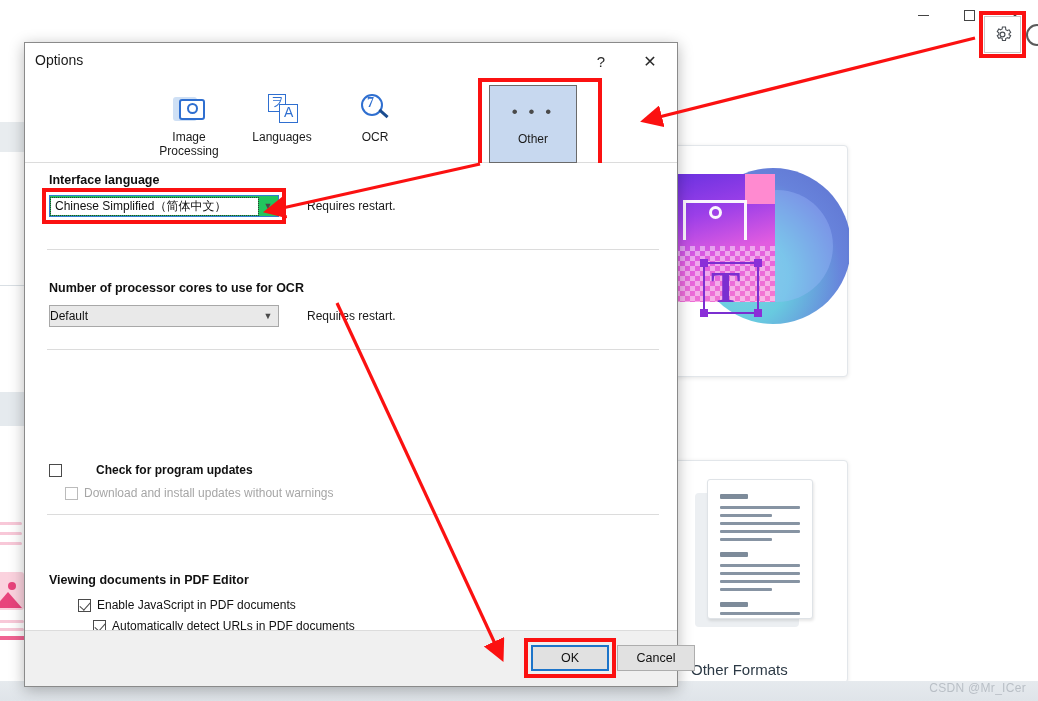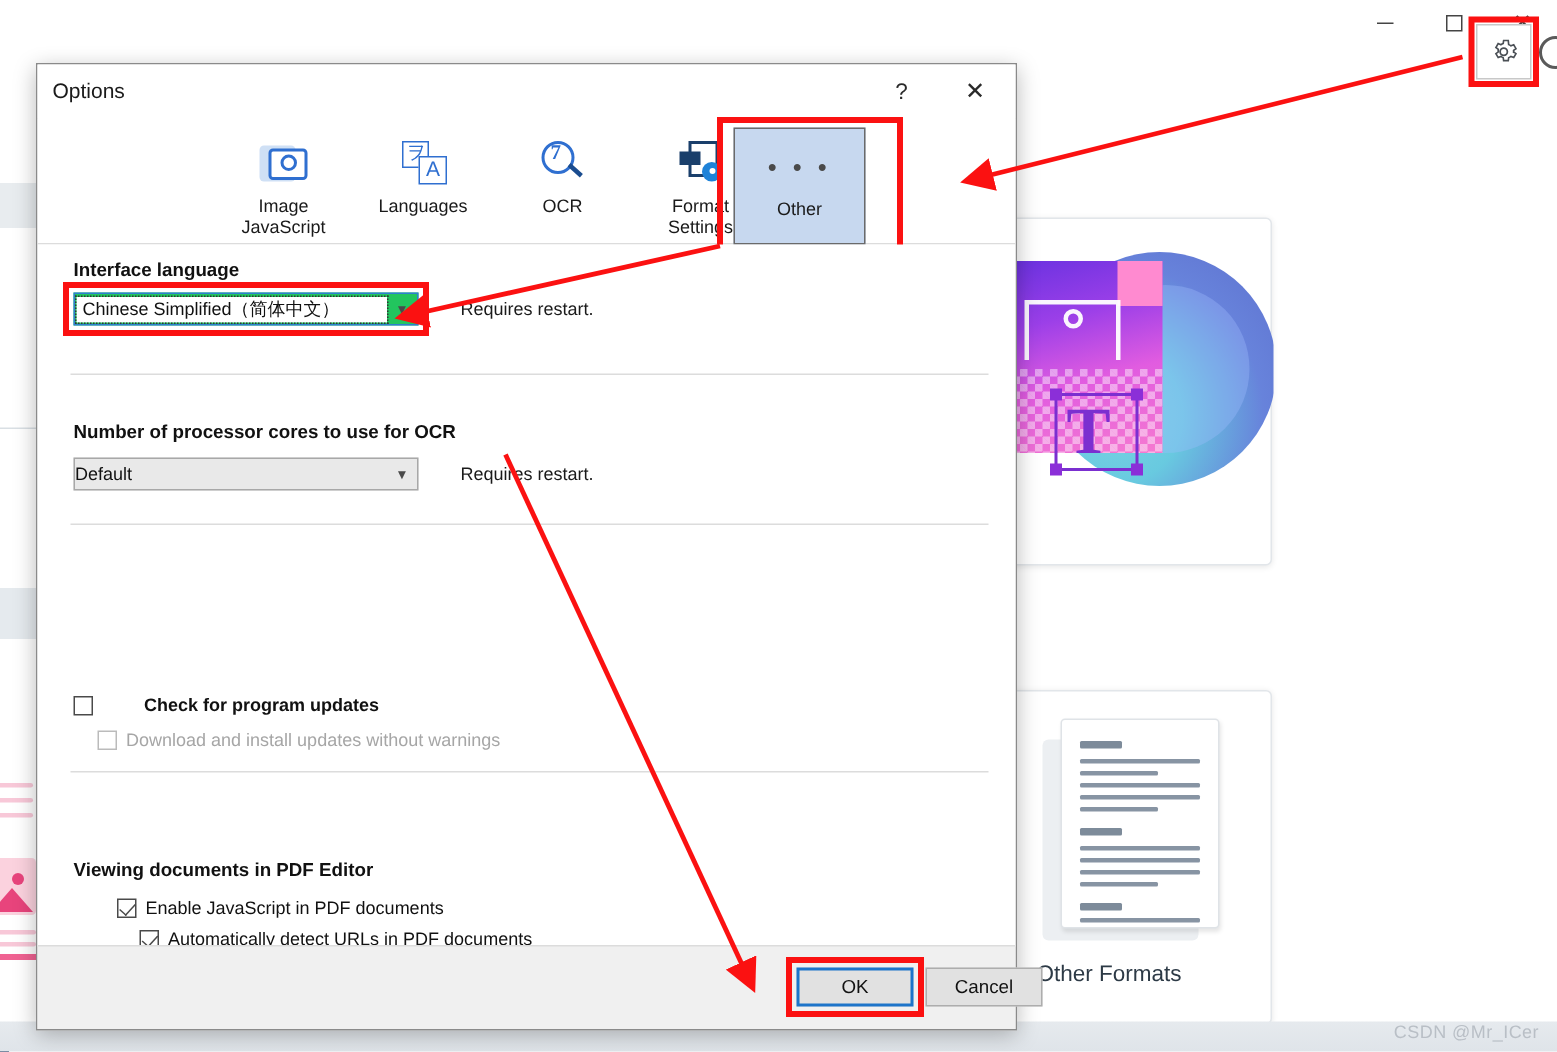--- a/index.html
+++ b/index.html
@@ -165,21 +165,21 @@
     background: #eceff2; border-radius: 4px;
   }
   .doc-page {
     position: absolute; left: 12px; top: 0; width: 106px; height: 140px;
     background: #ffffff; border: 1px solid #dfe3e7; border-radius: 3px;
     box-shadow: 1px 2px 3px rgba(0,0,0,0.10);
   }
   .doc-line { position: absolute; height: 3px; background: #8794a3; border-radius: 1px; }
   .doc-line.bold { height: 5px; background: #7d8b9a; }
   .card-caption {
-    position: absolute; left: 18px; bottom: 24px;
+    position: absolute; left: 18px; bottom: 4px;
     font-size: 15px; color: #2d3a46;
   }
 
   .bg-bottom-bar {
     position: absolute; left: 0; right: 0; bottom: 0; height: 20px;
     background: linear-gradient(#e6eaee, #dfe4e9);
   }
   .bg-tab-stub {
     position: absolute; bottom: 18px; height: 8px;
     background: #ffffff; border: 1px solid #dfe3e7; border-bottom: none;
@@ -486,21 +486,21 @@
     <div class="tab" style="left:125px;">
       <div class="ticon">
         <div class="ic-img">
             <span class="back"></span>
             <span class="cam"></span>
             <span class="lens"></span>
           </div>
       </div>
       <div class="tlabel">
         <span>Image</span><br>
-        <span>JavaScript</span>
+        <span>Processing</span>
       </div>
     </div>
 
     <div class="tab" style="left:218px;">
       <div class="ticon">
         <div class="ic-lang">
             <span class="b1"></span>
             <span class="b2"></span>
             <span class="t1">ヲ</span>
             <span class="t2">A</span>
@@ -513,33 +513,20 @@
       <div class="ticon">
         <div class="ic-ocr">
             <span class="ring"></span>
             <span class="t">7</span>
             <span class="hand"></span>
           </div>
       </div>
       <div class="tlabel">OCR</div>
     </div>
 
-    <div class="tab" style="left:403px;">
-      <div class="ticon">
-        <div class="ic-fmt">
-            <span class="pg"></span>
-            <span class="blk"></span>
-            <span class="gear"></span>
-          </div>
-      </div>
-      <div class="tlabel">
-        <span>Format</span><br>
-        <span>Settings</span>
-      </div>
-    </div>
 
     <div class="tab" id="tab-other" style="left:464px;">
       <div class="ticon">
         <span class="ic-dots">• • •</span>
       </div>
       <div class="tlabel">Other</div>
     </div>
 
     <div class="tab-hl" style="left:453px; top:-1px; width:124px; height:96px;"></div>
   </div>

